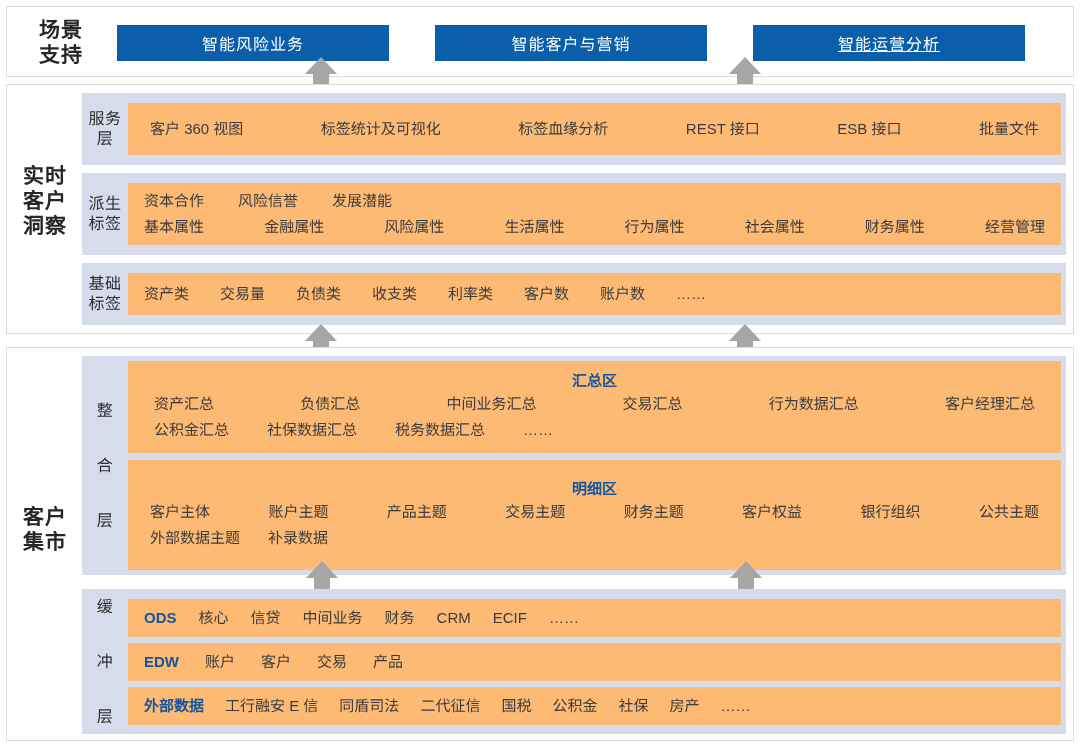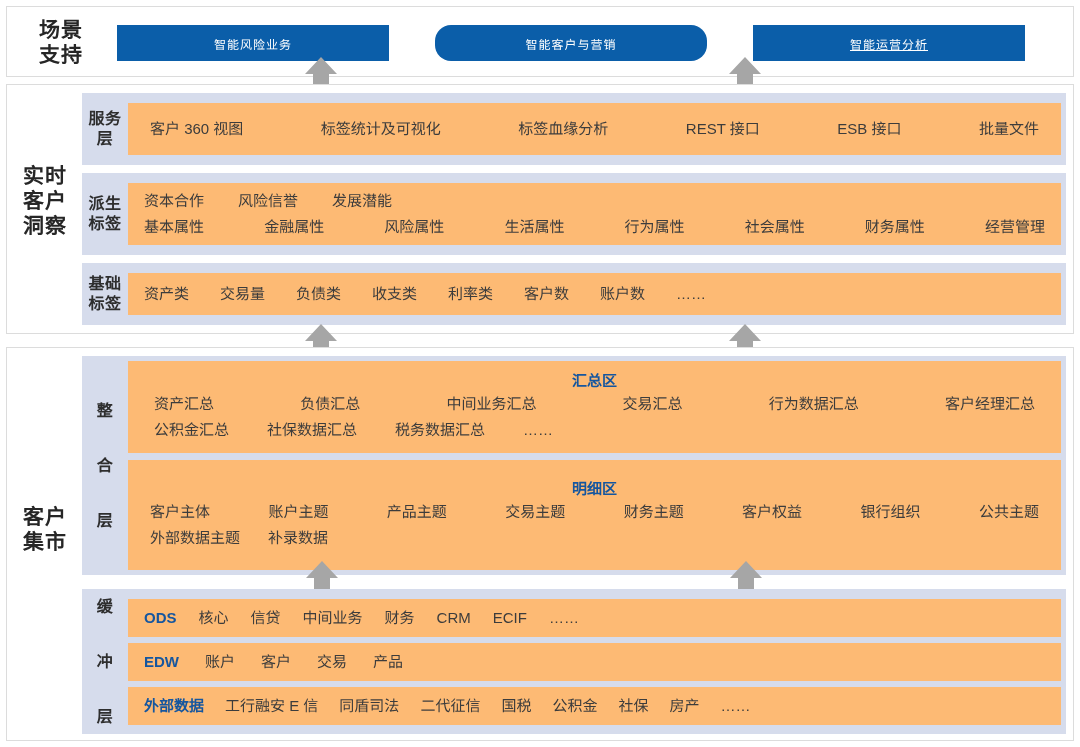--- a/index.html
+++ b/index.html
@@ -43,21 +43,21 @@
     box-sizing:border-box;
     display:flex;
     align-items:stretch;
   }
   .band-label{
     flex:0 0 46px;
     display:flex;
     align-items:center;
     justify-content:center;
     font-size:16px;
-    font-weight:bold;
+    font-weight:normal;
     color:#2e2e2e;
     line-height:20px;
     text-align:center;
     white-space:pre-line;
     letter-spacing:0.5px;
   }
   .band-label.spread{
     line-height:55px;
   }
   .band-rows{
@@ -97,21 +97,21 @@
   .lead{
     color:#15569f;
     font-weight:bold;
   }
 
   
   .scene-btn{
     position:absolute;
     background:#0b5ea9;
     color:#ffffff;
-    font-size:12px;
+    font-size:16px;
     display:flex;
     align-items:center;
     justify-content:center;
     letter-spacing:1px;
     box-sizing:border-box;
   }
 
   
   .arrow{
     position:absolute;
@@ -122,21 +122,21 @@
 </head>
 <body>
 
 <div class="canvas">
 
   <div class="panel panel-scene">
     <div class="group-label" style="left:32px;top:10px;width:58px;">场景
 支持</div>
 
     <div class="scene-btn" style="left:110px;top:18px;width:272px;height:36px;">智能风险业务</div>
-    <div class="scene-btn" style="left:428px;top:18px;width:272px;height:36px;border-radius:16px;">智能客户与营销</div>
+    <div class="scene-btn" style="left:428px;top:18px;width:272px;height:36px;">智能客户与营销</div>
     <div class="scene-btn" style="left:746px;top:18px;width:272px;height:36px;text-decoration:underline;">智能运营分析</div>
   </div>
 
   <div class="arrow" style="left:302px;top:55px;">
     <svg viewBox="0 0 38 36">
         <polygon points="19,2 35,19 27,19 27,34 11,34 11,19 3,19" fill="#a6a6a6"></polygon>
       </svg>
   </div>
   <div class="arrow" style="left:726px;top:55px;">
     <svg viewBox="0 0 38 36">

